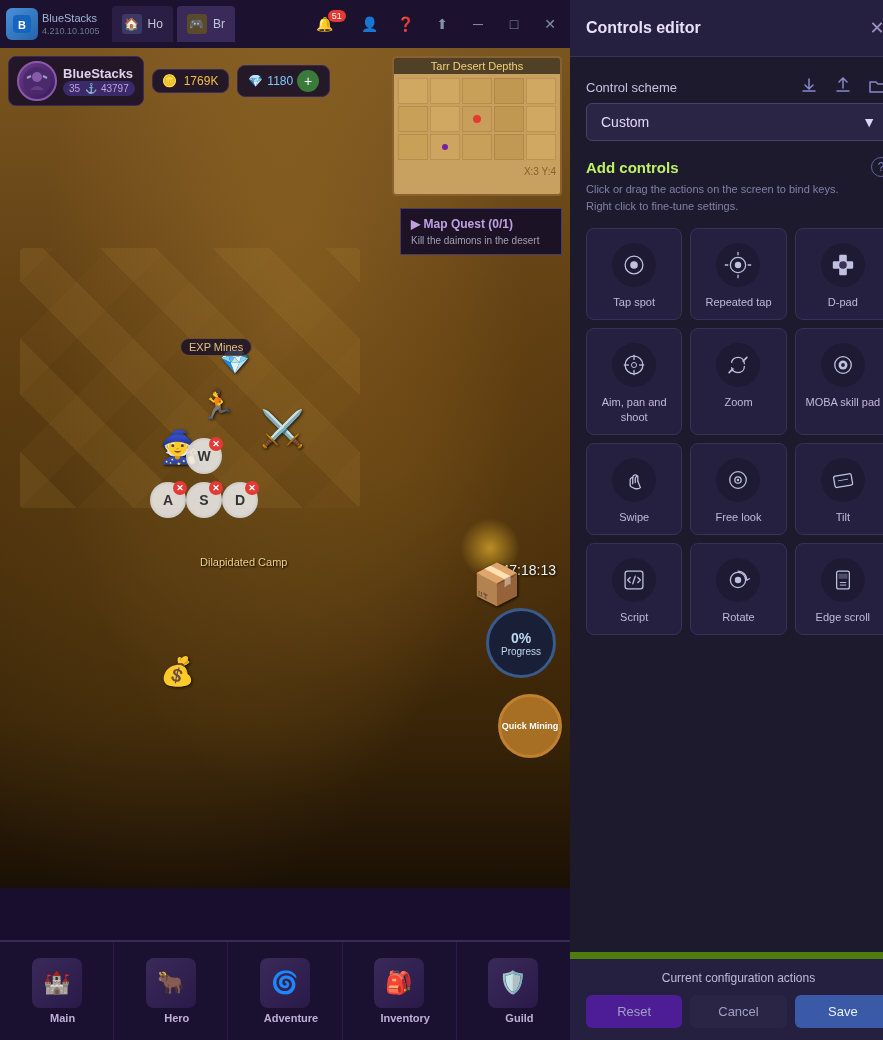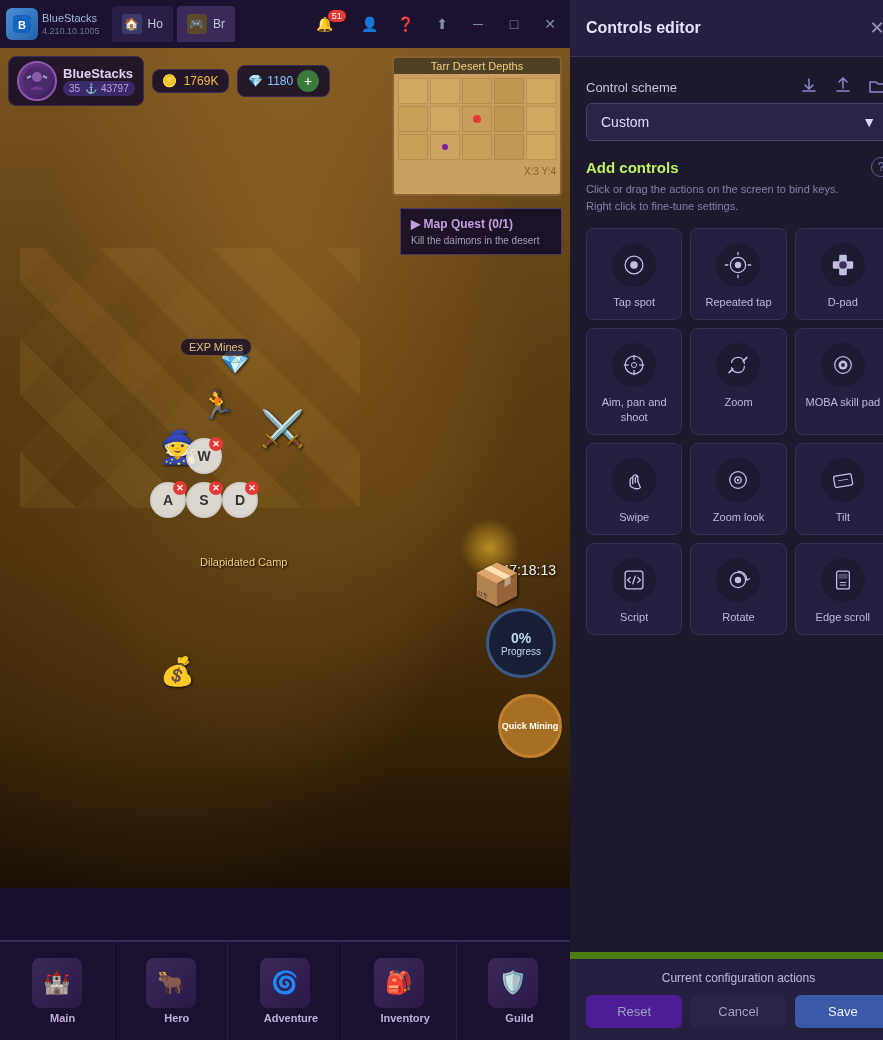--- a/index.html
+++ b/index.html
@@ -774,21 +774,21 @@
       </div>
 
       <div class="control-item">
         <div class="control-icon">
           <svg class="ctrl-svg" viewBox="0 0 44 44" fill="none">
             <circle cx="22" cy="22" r="13" stroke="#c0c0e0" stroke-width="2"></circle>
             <circle cx="22" cy="22" r="5" stroke="#c0c0e0" stroke-width="2"></circle>
             <circle cx="22" cy="22" r="2" fill="#c0c0e0"></circle>
           </svg>
         </div>
-        <span class="control-label">Zoom look</span>
+        <span class="control-label">Free look</span>
       </div>
 
       <div class="control-item">
         <div class="control-icon">
           <svg class="ctrl-svg" viewBox="0 0 44 44" fill="none">
             <rect x="8" y="14" width="28" height="18" rx="3" stroke="#c0c0e0" stroke-width="2" transform="rotate(-10 22 22)"></rect>
             <line x1="14" y1="22" x2="30" y2="22" stroke="#c0c0e0" stroke-width="1.5" transform="rotate(-10 22 22)"></line>
           </svg>
         </div>
         <span class="control-label">Tilt</span>

